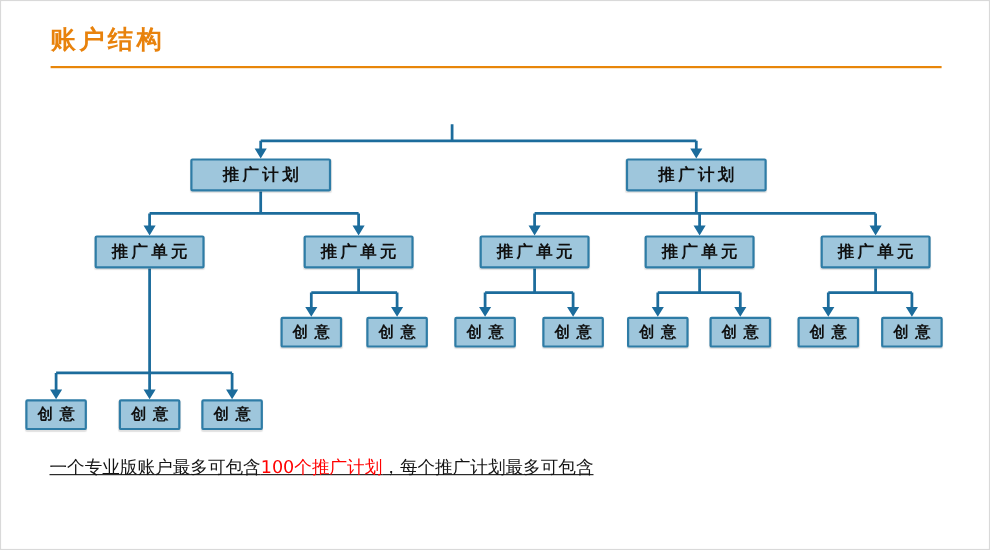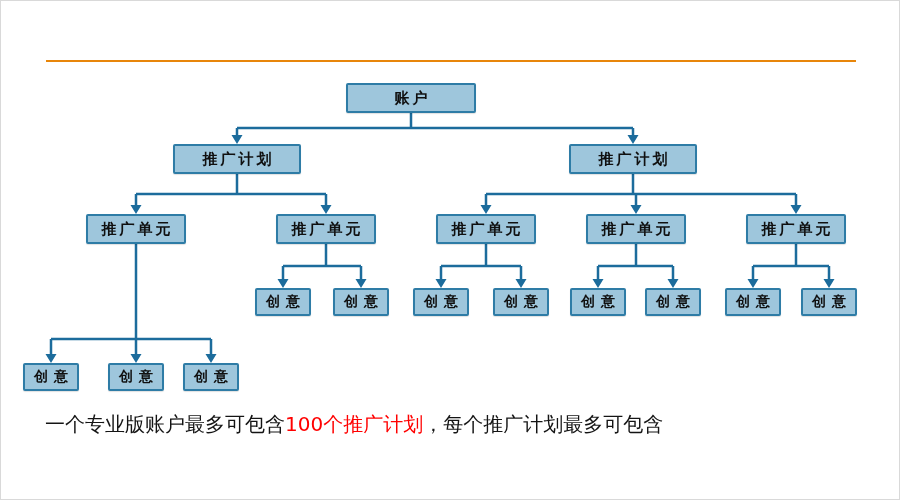--- a/index.html
+++ b/index.html
@@ -19,30 +19,31 @@
   svg.connectors { position:absolute; left:0; top:0; pointer-events:none; }
   .node {
     position:absolute; background:#9EC6DC; border:2px solid #2E7CA6; border-radius:2px;
     display:flex; align-items:center; justify-content:center;
     font-weight:bold; color:#101010; font-size:15px; letter-spacing:3px;
     text-indent:3px; box-shadow:0 1px 1px rgba(0,0,0,0.12);
   }
   .node.creative { font-size:14px; letter-spacing:6px; text-indent:6px;text-align:center; }
   .footer {
     position:absolute; left:44px; top:409px; width:822px;
-    font-size:20px; line-height:29px; color:#141414;
+    font-size:16px; line-height:29px; color:#141414;text-decoration:underline;
   }
   .footer .line { white-space:nowrap; }
   .footer .red { color:#FF0000; }
 </style>
 </head>
 <body>
 
 <div class="canvas">
 
+  <div class="title">账户结构</div>
   <div class="divider"></div>
 
   <svg class="connectors" width="900" height="500" viewBox="0 0 900 500">
     <path fill="none" stroke="#1C6C9C" stroke-width="2.5" d="
       M410 112 L410 127  M236 127 L632 127  M236 127 L236 136  M632 127 L632 136
       M236 173 L236 193  M135 193 L325 193  M135 193 L135 206  M325 193 L325 206
       M632 173 L632 193  M485 193 L795 193  M485 193 L485 206  M635 193 L635 206  M795 193 L795 206
       M325 243 L325 265  M282 265 L360 265  M282 265 L282 280  M360 265 L360 280
       M485 243 L485 265  M440 265 L520 265  M440 265 L440 280  M520 265 L520 280
       M635 243 L635 265  M597 265 L672 265  M597 265 L597 280  M672 265 L672 280
@@ -52,21 +53,20 @@
       M230.5 134 L241.5 134 L236 143 Z  M626.5 134 L637.5 134 L632 143 Z
       M129.5 204 L140.5 204 L135 213 Z  M319.5 204 L330.5 204 L325 213 Z
       M479.5 204 L490.5 204 L485 213 Z  M629.5 204 L640.5 204 L635 213 Z  M789.5 204 L800.5 204 L795 213 Z
       M276.5 278 L287.5 278 L282 287 Z  M354.5 278 L365.5 278 L360 287 Z
       M434.5 278 L445.5 278 L440 287 Z  M514.5 278 L525.5 278 L520 287 Z
       M591.5 278 L602.5 278 L597 287 Z  M666.5 278 L677.5 278 L672 287 Z
       M746.5 278 L757.5 278 L752 287 Z  M822.5 278 L833.5 278 L828 287 Z
       M44.5 353 L55.5 353 L50 362 Z     M129.5 353 L140.5 353 L135 362 Z  M204.5 353 L215.5 353 L210 362 Z"></path>
   </svg>
 
-  <div class="node" style="left:345px;top:82px;width:130px;height:30px">账户</div>
 
   <div class="node" style="left:172px;top:143px;width:128px;height:30px">推广计划</div>
   <div class="node" style="left:568px;top:143px;width:128px;height:30px">推广计划</div>
 
   <div class="node" style="left:85px;top:213px;width:100px;height:30px">推广单元</div>
   <div class="node" style="left:275px;top:213px;width:100px;height:30px">推广单元</div>
   <div class="node" style="left:435px;top:213px;width:100px;height:30px">推广单元</div>
   <div class="node" style="left:585px;top:213px;width:100px;height:30px">推广单元</div>
   <div class="node" style="left:745px;top:213px;width:100px;height:30px">推广单元</div>
 

